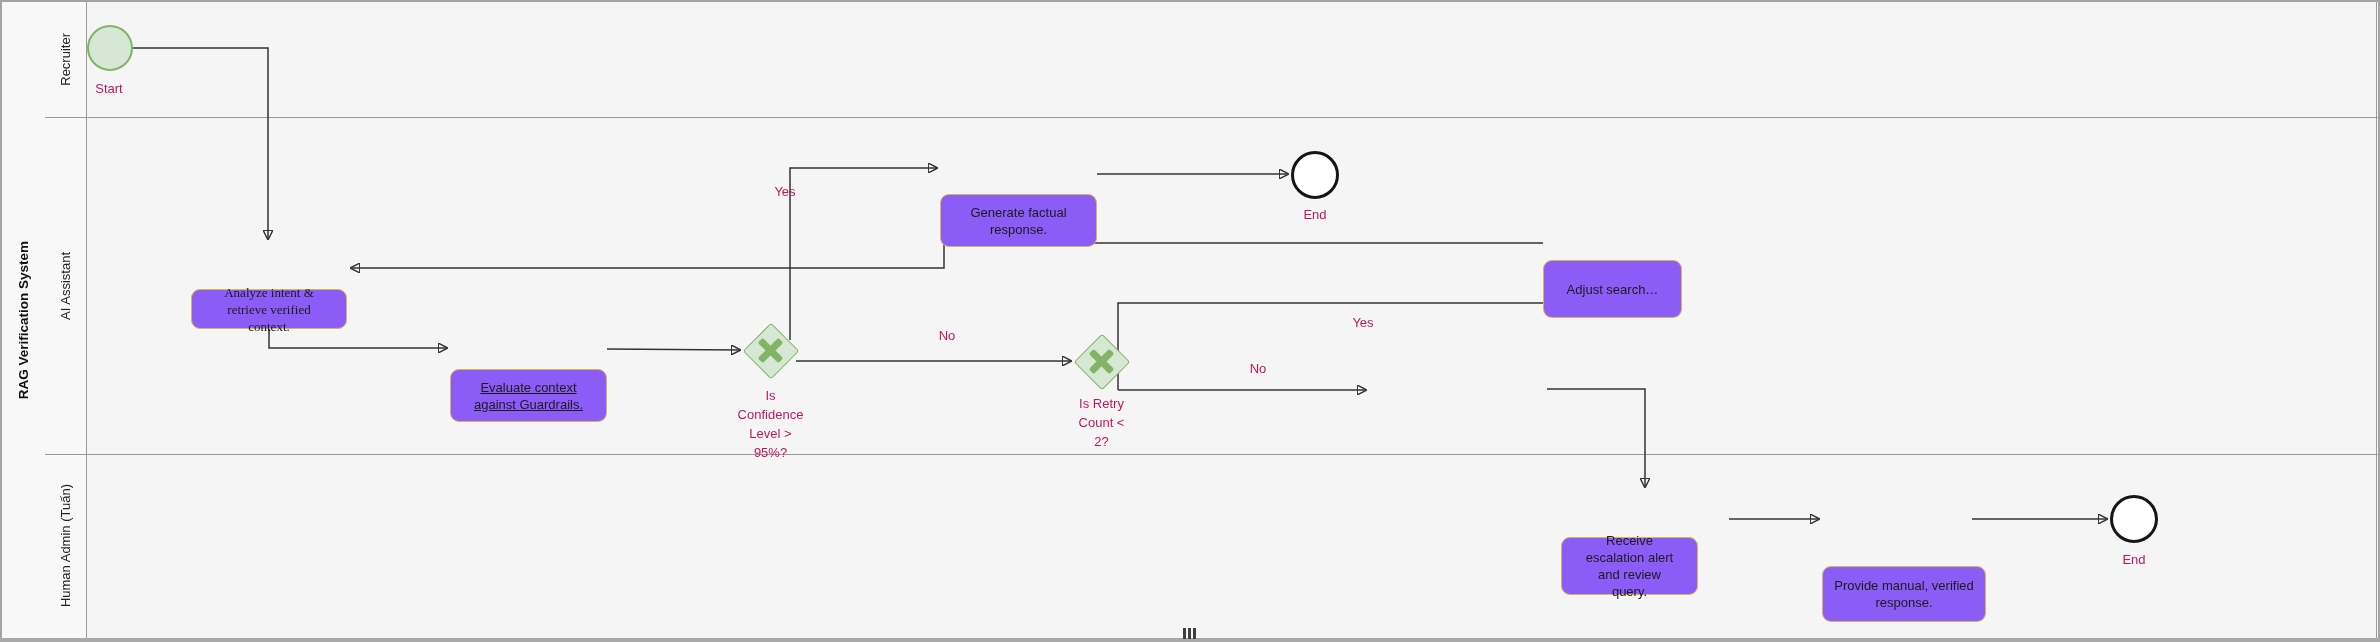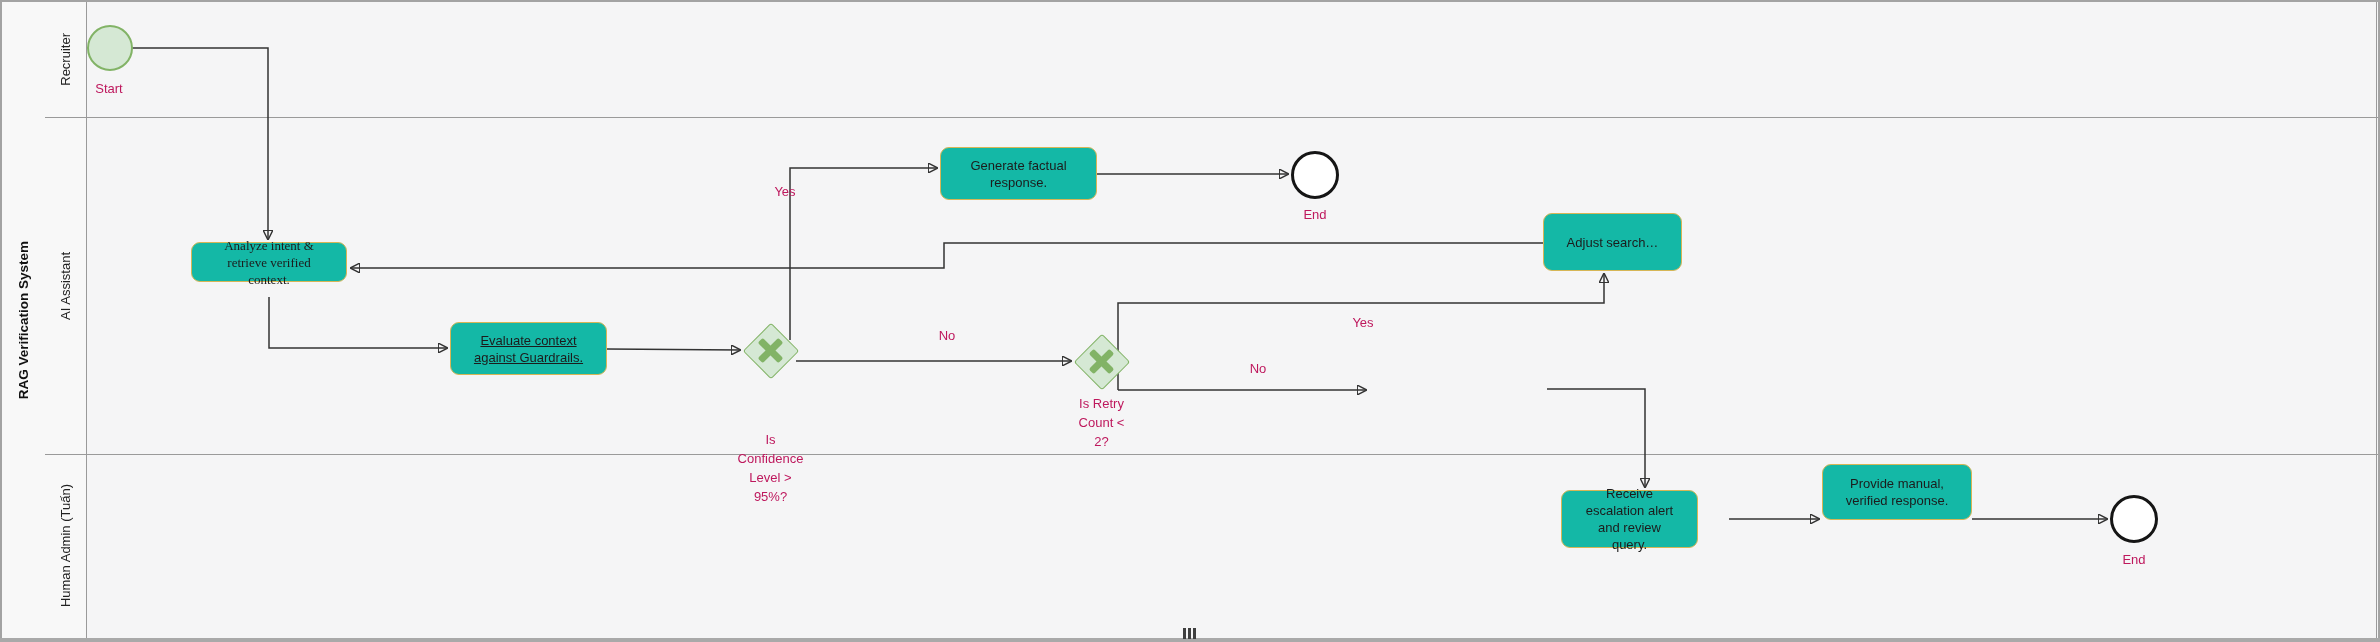--- a/index.html
+++ b/index.html
@@ -32,23 +32,23 @@
   .hline { position:absolute; left:45px; width:2333px; height:1px; background:#9a9a9a; z-index:1; }
   .pool-right { position:absolute; left:2376px; top:2px; width:1px; height:636px; background:#9a9a9a; z-index:1; }
 
   
   svg.edges { position:absolute; left:0; top:0; z-index:2; }
   svg.edges path { stroke:#333; stroke-width:1.5; fill:none; }
 
   
   .task {
     position:absolute; box-sizing:border-box; z-index:3;
-    background:#14b8a6; border:1px solid #d6b656; border-radius:9px;
+    background:#8b5cf6; border:1px solid #d6b656; border-radius:9px;
     display:flex; align-items:center; justify-content:center; text-align:center;
-    font-size:13px; line-height:17px; color:#1c1c1c;
+    font-size:13px; line-height:17px; color:#1c1c1c;margin-top:47px;
   }
   .event { position:absolute; box-sizing:border-box; border-radius:50%; z-index:3; }
   .event.start { background:#d5e8d4; border:2px solid #82b366; }
   .event.end   { background:#ffffff; border:3px solid #151515; }
 
   .gateway { position:absolute; width:57px; height:57px; z-index:3; }
   .gateway .diamond {
     position:absolute; left:8.5px; top:8.5px; width:38px; height:38px;
     background:#d5e8d4; border:1.5px solid #82b366; border-radius:3px;
     transform:rotate(45deg);
@@ -119,28 +119,28 @@
   <div class="lbl" style="left:1285px; top:207px; width:60px;">End</div>
 
   <div class="event end" style="left:2110px; top:495px; width:48px; height:48px;"></div>
   <div class="lbl" style="left:2104px; top:552px; width:60px;">End</div>
 
   <div class="task" style="left:191px; top:242px; width:156px; height:40px; padding:4px 19px;font-family:Liberation Serif, serif;">Analyze intent &amp; retrieve verified context.</div>
   <div class="task" style="left:450px; top:322px; width:157px; height:53px; padding:0 11px;text-decoration:underline;">Evaluate context against Guardrails.</div>
   <div class="task" style="left:940px; top:147px; width:157px; height:53px; padding:0 17px;">Generate factual response.</div>
   <div class="task" style="left:1543px; top:213px; width:139px; height:58px; padding:0 7px;">Adjust search…</div>
   <div class="task" style="left:1561px; top:490px; width:137px; height:58px; padding:0 22px;">Receive escalation alert and review query.</div>
-  <div class="task" style="left:1822px; top:464px; width:150px; height:56px; padding:8px 11px;">Provide manual, verified response.</div>
+  <div class="task" style="left:1822px; top:519px; width:164px; height:56px; padding:8px 11px;">Provide manual, verified response.</div>
 
   <div class="gateway" style="left:742px; top:322px;">
     <div class="diamond"></div>
     <div class="xbar a"></div>
     <div class="xbar b"></div>
   </div>
-  <div class="lbl wrap" style="left:733px; top:386px; width:75px;margin-top:44px;">Is Confidence Level &gt; 95%?</div>
+  <div class="lbl wrap" style="left:733px; top:386px; width:75px;">Is Confidence Level &gt; 95%?</div>
 
   <div class="gateway" style="left:1073px; top:333px;">
     <div class="diamond"></div>
     <div class="xbar a"></div>
     <div class="xbar b"></div>
   </div>
   <div class="lbl wrap" style="left:1078px; top:394px; width:47px;">Is Retry Count &lt; 2?</div>
 
   <div class="lbl" style="left:765px; top:184px; width:40px;">Yes</div>
   <div class="lbl" style="left:927px; top:328px; width:40px;">No</div>

